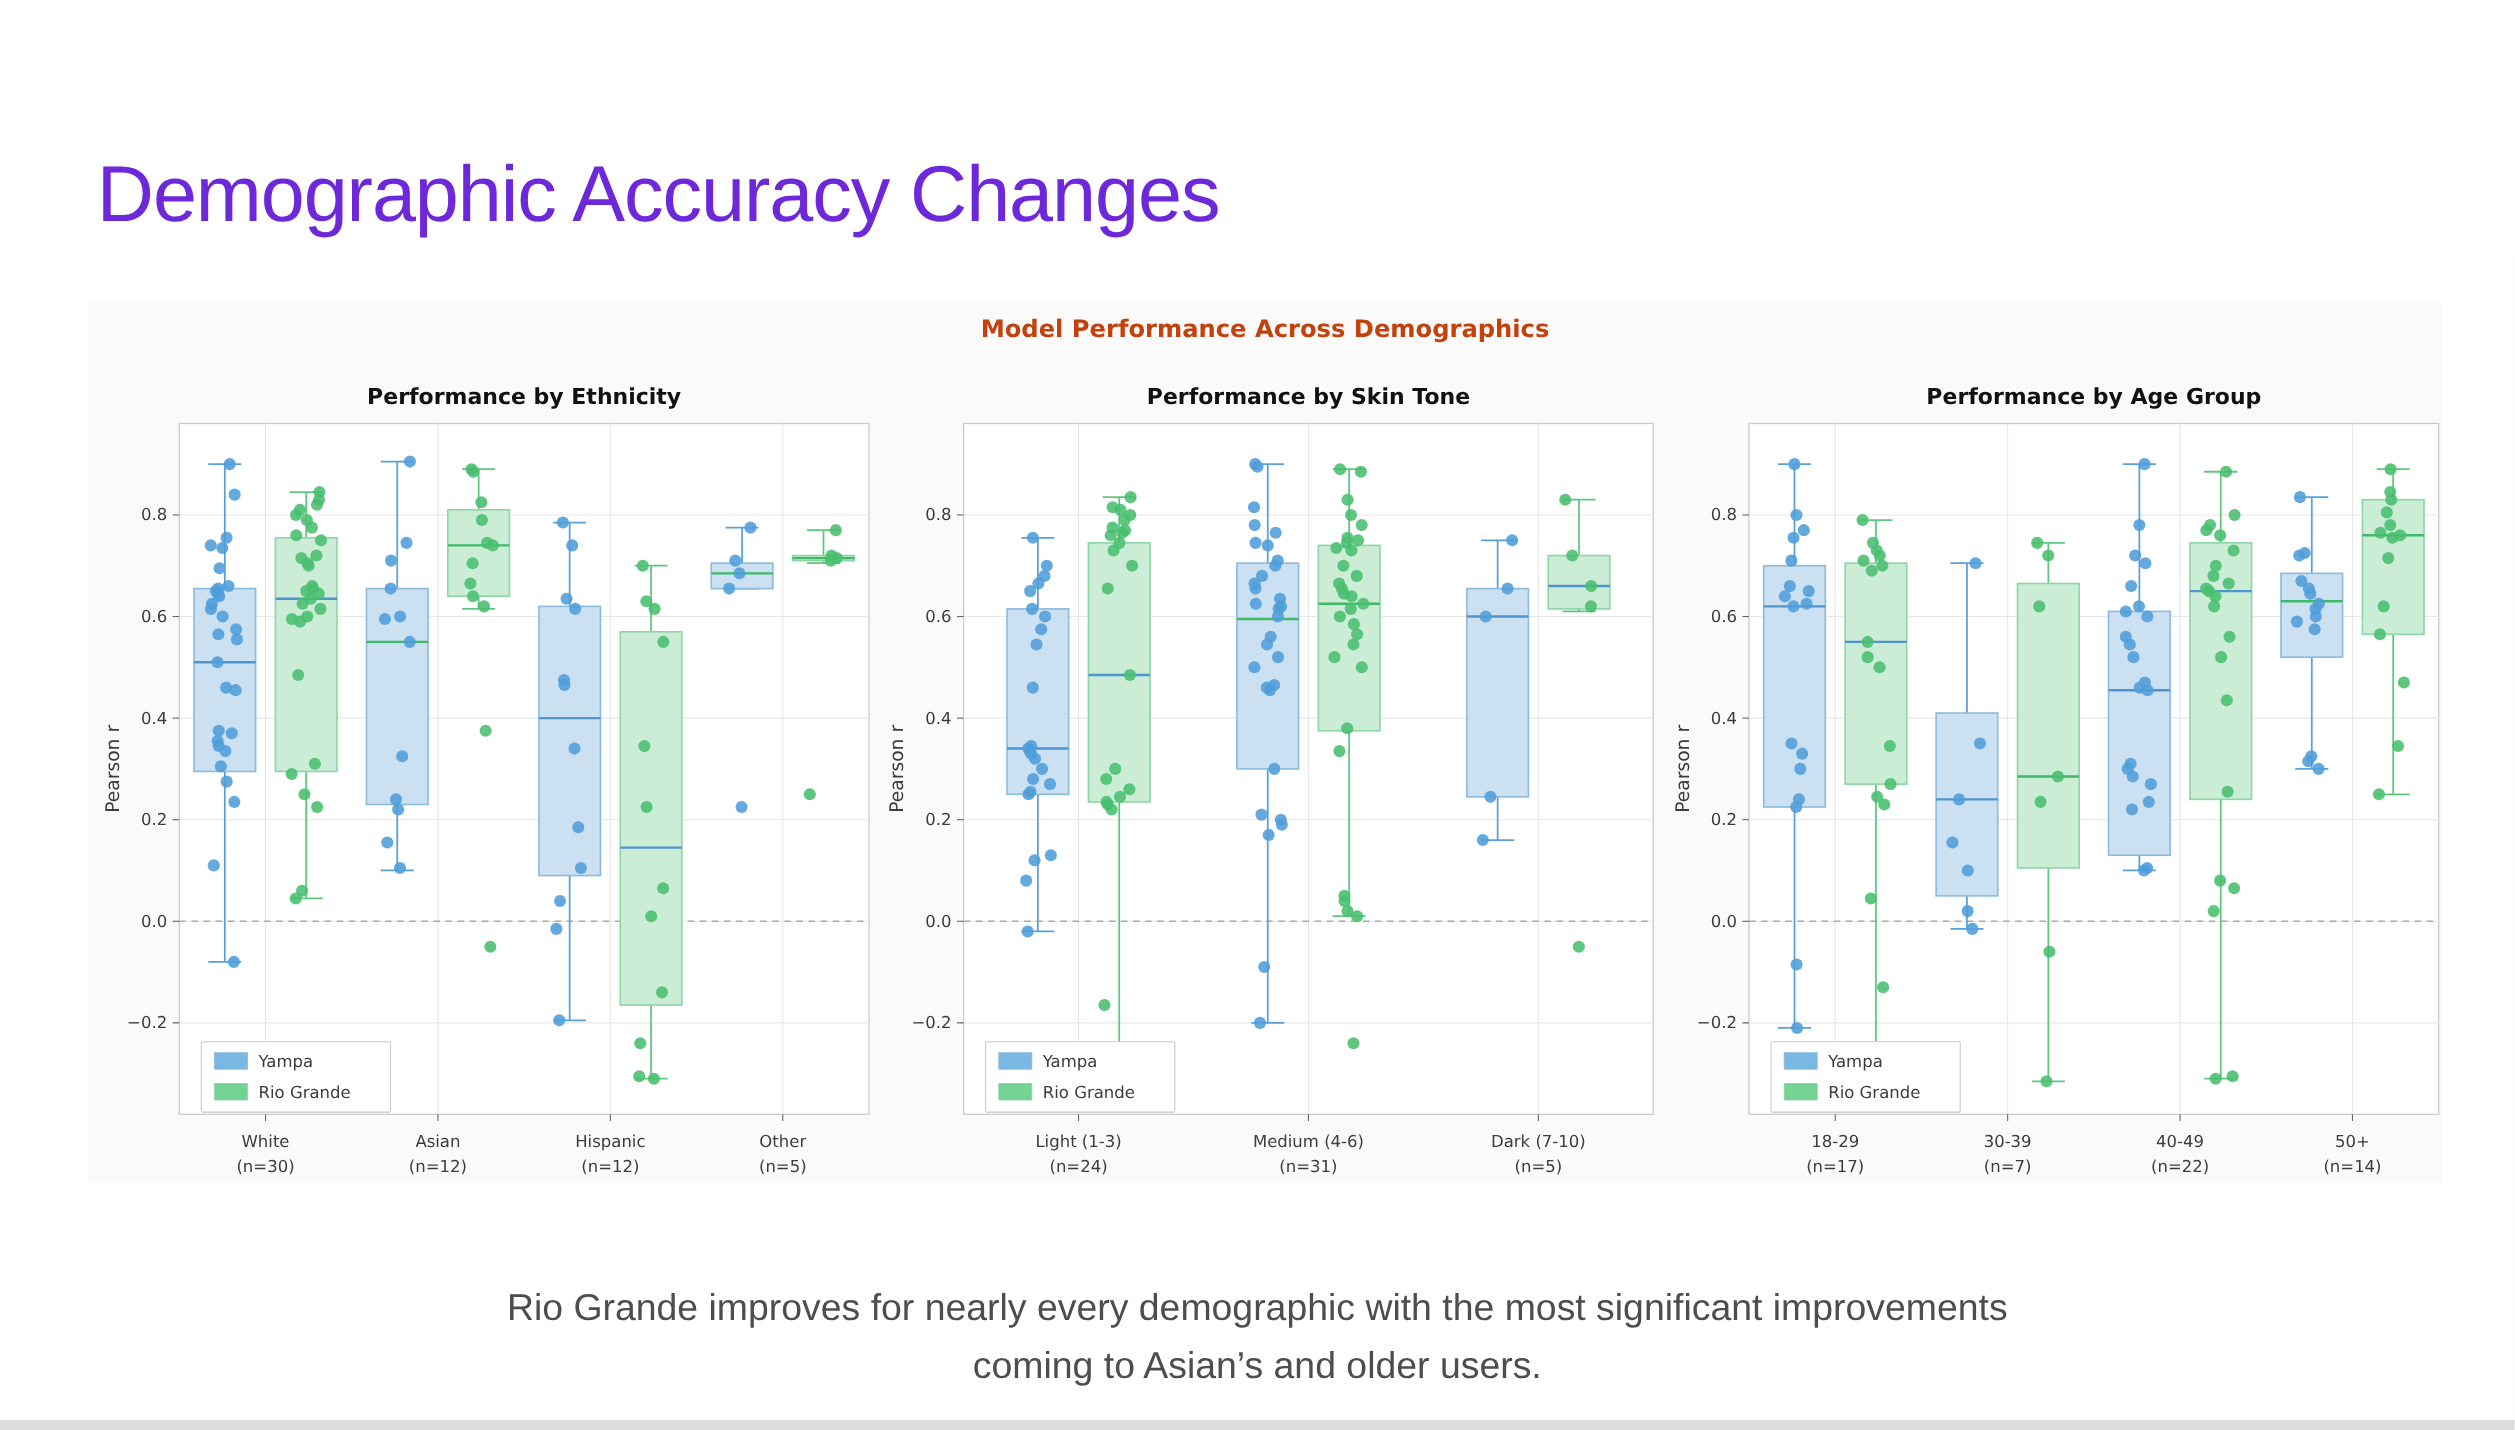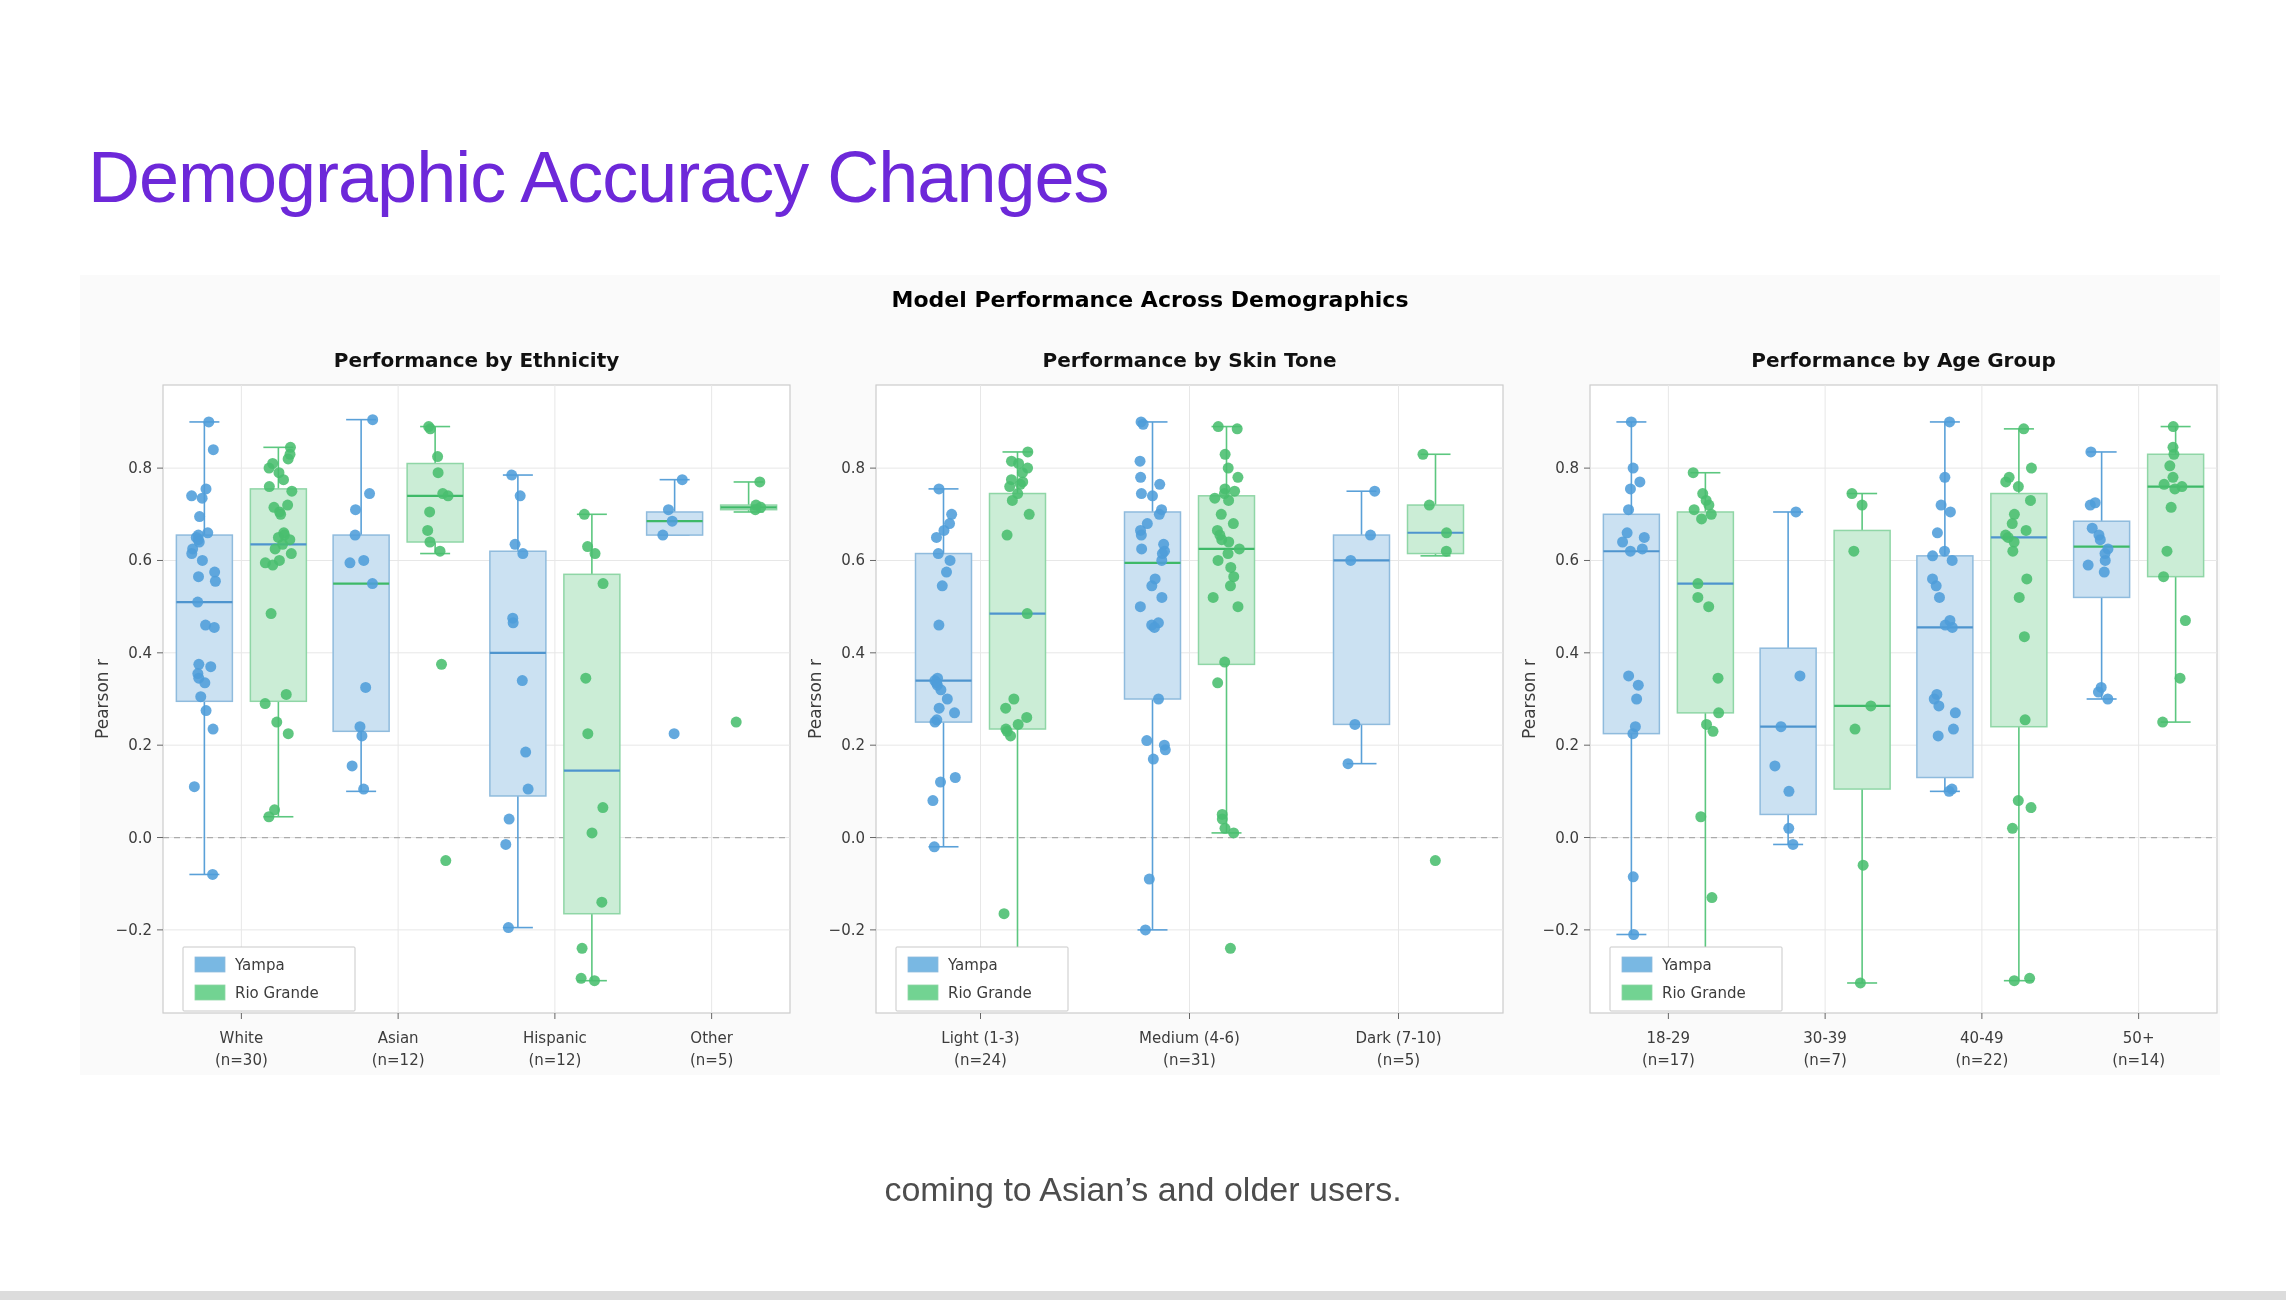--- a/index.html
+++ b/index.html
@@ -11,21 +11,21 @@
     position:absolute;left:88px;top:88px;
     font-size:72px;font-weight:400;color:#6d28d9;letter-spacing:-1px;
     font-family:"Liberation Sans",sans-serif;
   }
   .figure{
     position:absolute;left:80px;top:275px;width:2140px;height:800px;
     background:#fafafa;
   }
   .suptitle{
     position:absolute;left:0;top:12px;width:100%;text-align:center;
-    font-family:"DejaVu Sans",sans-serif;font-size:22px;font-weight:bold;color:#000000;
+    font-family:"DejaVu Sans",sans-serif;font-size:22px;font-weight:bold;color:#c2410c;
   }
   .caption{
     position:absolute;left:0;top:1163px;width:100%;text-align:center;
     font-size:34px;line-height:1.55;color:#4d4d4d;
     font-family:"Liberation Sans",sans-serif;
   }
   .bottom-strip{
     position:absolute;left:0;top:1291px;width:2286px;height:9px;background:#dcdcdc;
   }
   svg text{font-family:"DejaVu Sans",sans-serif;}
@@ -706,16 +706,17 @@
           <rect x="1542" y="682" width="30" height="15" fill="#79b8e3" stroke="#8fbbdd" stroke-width="0.8"></rect>
           <text x="1582" y="695" fill="#3c3c3c" font-size="15">Yampa</text>
           <rect x="1542" y="710" width="30" height="15" fill="#72d392" stroke="#8fd6a6" stroke-width="0.8"></rect>
           <text x="1582" y="723" fill="#3c3c3c" font-size="15">Rio Grande</text>
         </g>
       </g>
     </svg>
 </div>
 
 <div class="caption">
+  <div>Rio Grande improves for nearly every demographic with the most significant improvements</div>
   <div>coming to Asian’s and older users.</div>
 </div>
 
 <div class="bottom-strip"></div>
 
 </body></html>

